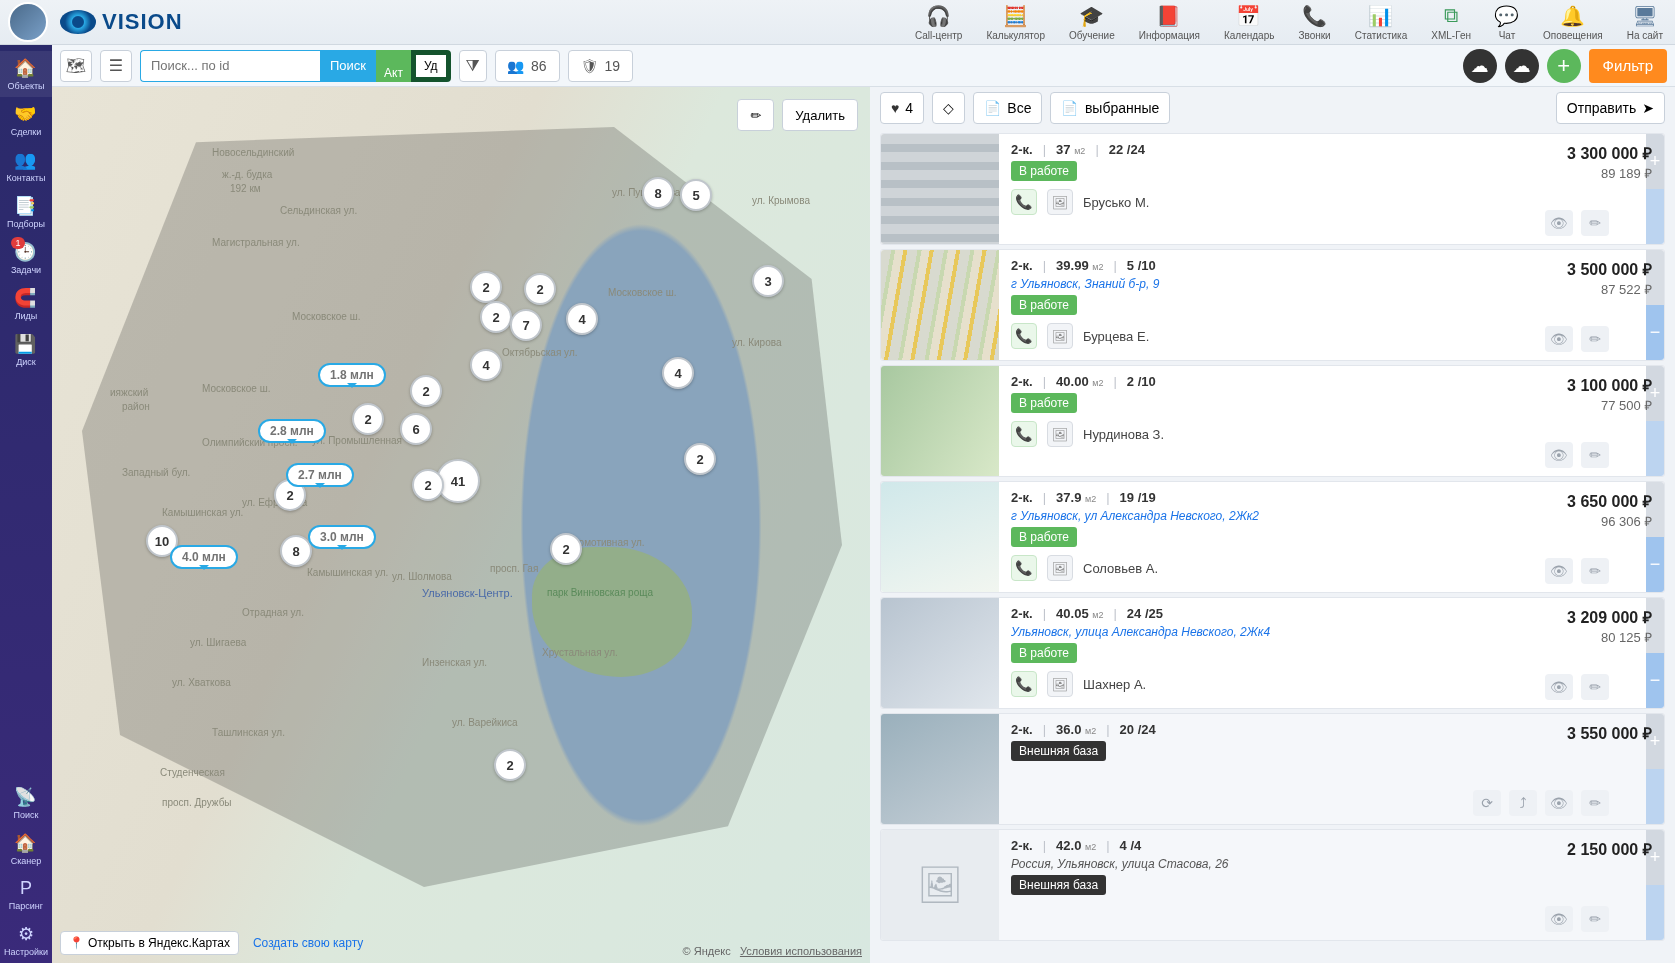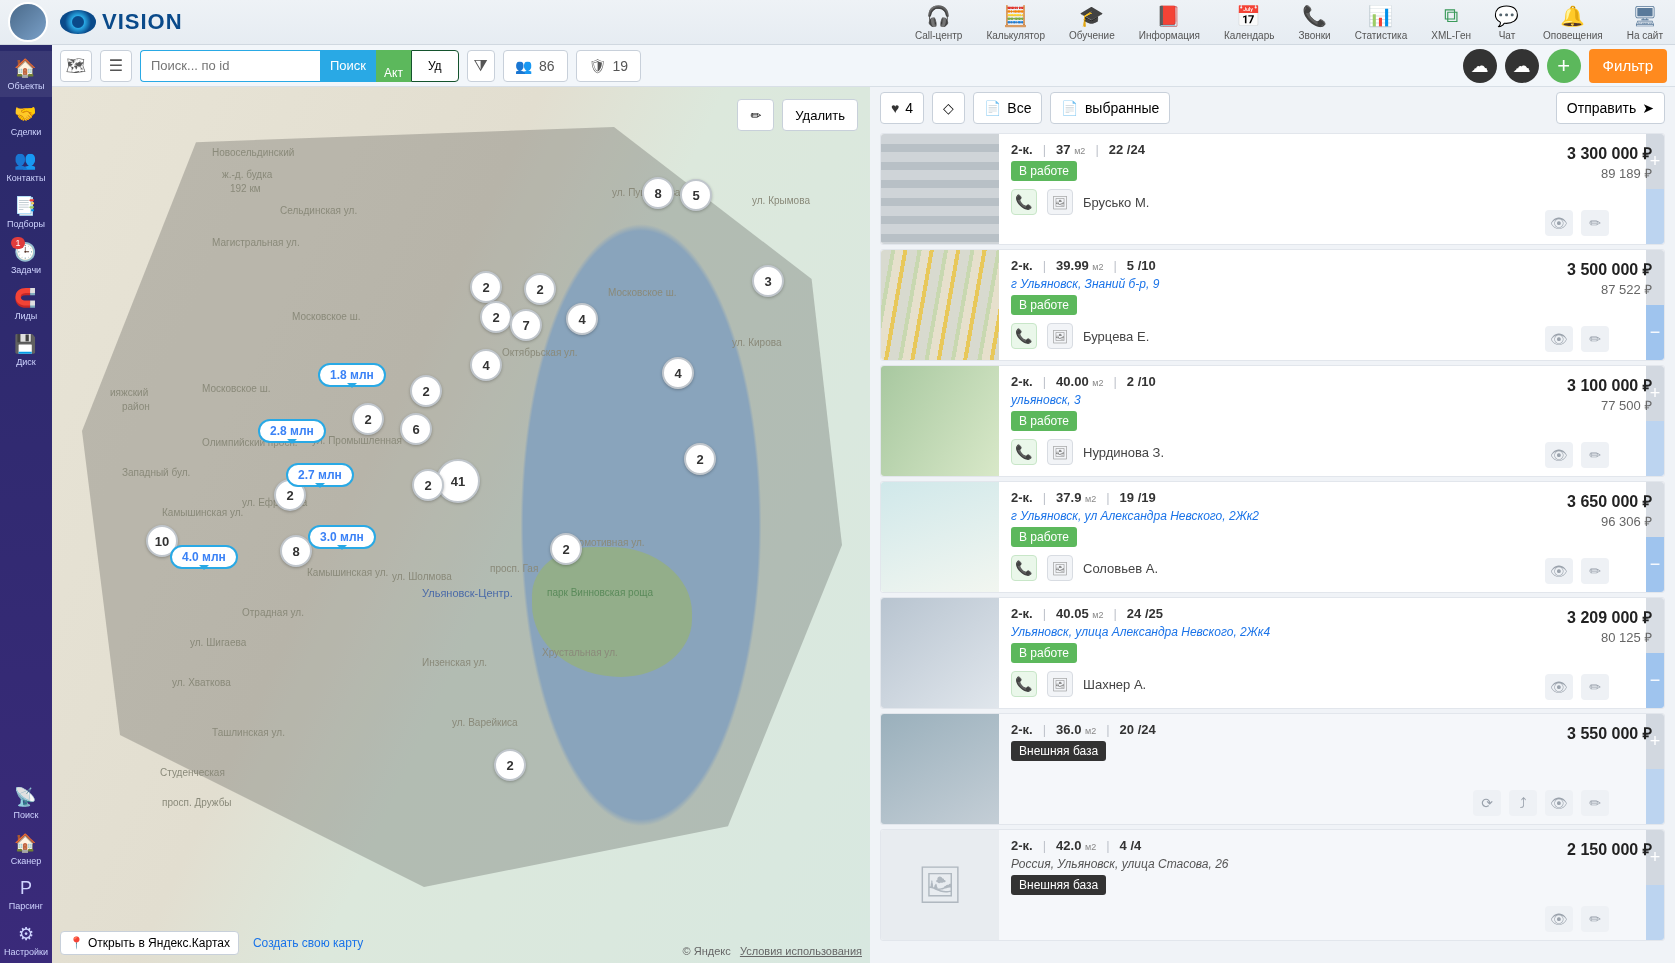--- a/index.html
+++ b/index.html
@@ -26,21 +26,21 @@
 .side-badge { position:absolute; background:#e03c3c; color:#fff; font-size:9px; border-radius:8px; padding:1px 4px; margin-left:-16px; margin-top:-4px; }
 .sidebar-bottom { margin-top:auto; }
 
 
 .toolbar { position:absolute; left:52px; right:0; top:45px; height:42px; background:#f2f6fa; border-bottom:1px solid #d8dfe6; display:flex; align-items:center; padding:0 8px; gap:8px; }
 .tb-btn { width:32px; height:32px; border:1px solid #c8d0da; border-radius:4px; background:#fff; display:flex; align-items:center; justify-content:center; cursor:pointer; font-size:16px; color:#555; }
 .search-wrap { display:flex; }
 .search-input { width:180px; height:32px; border:1px solid #29a9e5; border-right:none; border-radius:4px 0 0 4px; padding:0 10px; font-size:13px; outline:none; }
 .search-btn { height:32px; padding:0 10px; background:#29a9e5; color:#fff; border:none; font-size:13px; cursor:pointer; }
 .act-btn { height:32px; padding:16px 8px; background:#5cb85c; color:#fff; border:none; font-size:12px; cursor:pointer; }
-.ud-btn { height:32px; padding:0 16px; background:#fff; border:1px solid #14532d; font-size:12px; cursor:pointer; border-radius:0 4px 4px 0; }
+.ud-btn { height:32px; padding:0 8px; background:#fff; border:5px solid #14532d; font-size:12px; cursor:pointer; border-radius:0 4px 4px 0; }
 .filter-i { width:28px; height:32px; display:flex; align-items:center; justify-content:center; cursor:pointer; color:#555; border:1px solid #c8d0da; border-radius:4px; background:#fff; }
 .count-chip { height:32px; padding:0 12px; border:1px solid #c8d0da; border-radius:4px; background:#fff; display:flex; align-items:center; gap:6px; font-size:14px; color:#555; }
 .toolbar-spacer { flex:1; }
 .cloud-btn { width:34px; height:34px; border-radius:50%; background:#333; color:#fff; display:flex; align-items:center; justify-content:center; font-size:18px; cursor:pointer; }
 .plus-btn { width:34px; height:34px; border-radius:50%; background:#5cb85c; color:#fff; display:flex; align-items:center; justify-content:center; font-size:22px; cursor:pointer; }
 .filter-btn { height:34px; padding:0 14px; background:#ff8a1e; color:#fff; border:none; border-radius:4px; font-size:15px; cursor:pointer; }
 
 
 .map-pane { position:absolute; left:52px; top:87px; bottom:0; width:818px; background:#d6e4d8; overflow:hidden; }
 .map-bg { position:absolute; inset:0;
@@ -51,21 +51,21 @@
 .map-shade { position:absolute; width:760px; height:760px; left:30px; top:40px; background:rgba(30,30,30,.22); clip-path:polygon(15% 2%,70% 0%,96% 20%,100% 55%,85% 92%,45% 100%,5% 80%,0% 40%); }
 .map-toolbar { position:absolute; top:12px; right:12px; display:flex; gap:8px; }
 .map-tbtn { height:32px; padding:0 12px; background:#fff; border:1px solid #c8d0da; border-radius:4px; font-size:13px; cursor:pointer; display:flex; align-items:center; }
 .map-footer { position:absolute; bottom:8px; left:8px; display:flex; gap:14px; align-items:center; font-size:12px; }
 .map-foot-chip { background:#fff; border:1px solid #c8d0da; border-radius:4px; padding:4px 8px; display:flex; align-items:center; gap:4px; }
 .map-foot-link { color:#1a73e8; cursor:pointer; }
 .map-attr { position:absolute; bottom:6px; right:8px; font-size:11px; color:#666; }
 .cluster { position:absolute; background:#fff; border:2px solid #c0c6cc; border-radius:50%; display:flex; align-items:center; justify-content:center; font-size:13px; font-weight:600; color:#333; box-shadow:0 1px 3px rgba(0,0,0,.25); cursor:pointer; }
 .cluster.big { width:44px; height:44px; }
 .cluster.sm { width:32px; height:32px; }
-.price-pin { position:absolute; background:#fff; border:2px solid #29a9e5; border-radius:14px; padding:3px 10px; font-size:12px; color:#3b82f6; font-weight:600; cursor:pointer; }
+.price-pin { position:absolute; background:#fff; border:2px solid #29a9e5; border-radius:14px; padding:3px 10px; font-size:12px; color:#737373; font-weight:600; cursor:pointer; }
 .price-pin::after { content:""; position:absolute; left:50%; bottom:-8px; margin-left:-5px; border:5px solid transparent; border-top-color:#29a9e5; }
 .street-label { position:absolute; font-size:10px; color:#8a8a7a; white-space:nowrap; pointer-events:none; }
 .park-label { position:absolute; font-size:10px; color:#5a8a5a; text-align:left; pointer-events:none;margin-left:15px; }
 .park-blob { position:absolute; background:#b4d6a8; border-radius:40% 55% 48% 60%; }
 
 
 .list-pane { position:absolute; right:0; top:87px; bottom:0; width:805px; background:#f0f3f7; display:flex; flex-direction:column; }
 .list-header { height:42px; display:flex; align-items:center; padding:6px 10px; gap:8px; }
 .lh-chip { height:32px; padding:0 10px; border:1px solid #c8d0da; border-radius:4px; background:#fff; display:flex; align-items:center; gap:6px; font-size:14px; cursor:pointer; }
 .lh-chip .heart { color:#333; }
@@ -429,21 +429,20 @@
       <div class="listing ">
       <div class="thumb green"></div>
       <div class="list-body">
         <div class="row1">
           <b>2-к.</b>
             <span class="sep">|</span>
           <span><b>40.00</b> <span class="sqm">м2</span></span>
             <span class="sep">|</span>
           <b>2 /10</b>
         </div>
-        <div class="addr ">ульяновск, 3</div>
         <div class="status-badge work">В работе</div>
         <div class="agent-row">
         <div class="phone-ic">📞</div>
         <div class="pic-ic">🖼</div>
         <span class="agent-name">Нурдинова З.</span>
       </div>
       </div>
       <div class="prices">
         <div class="price-main">3 100 000 ₽</div>
         <div class="price-sub">77 500 ₽</div>

